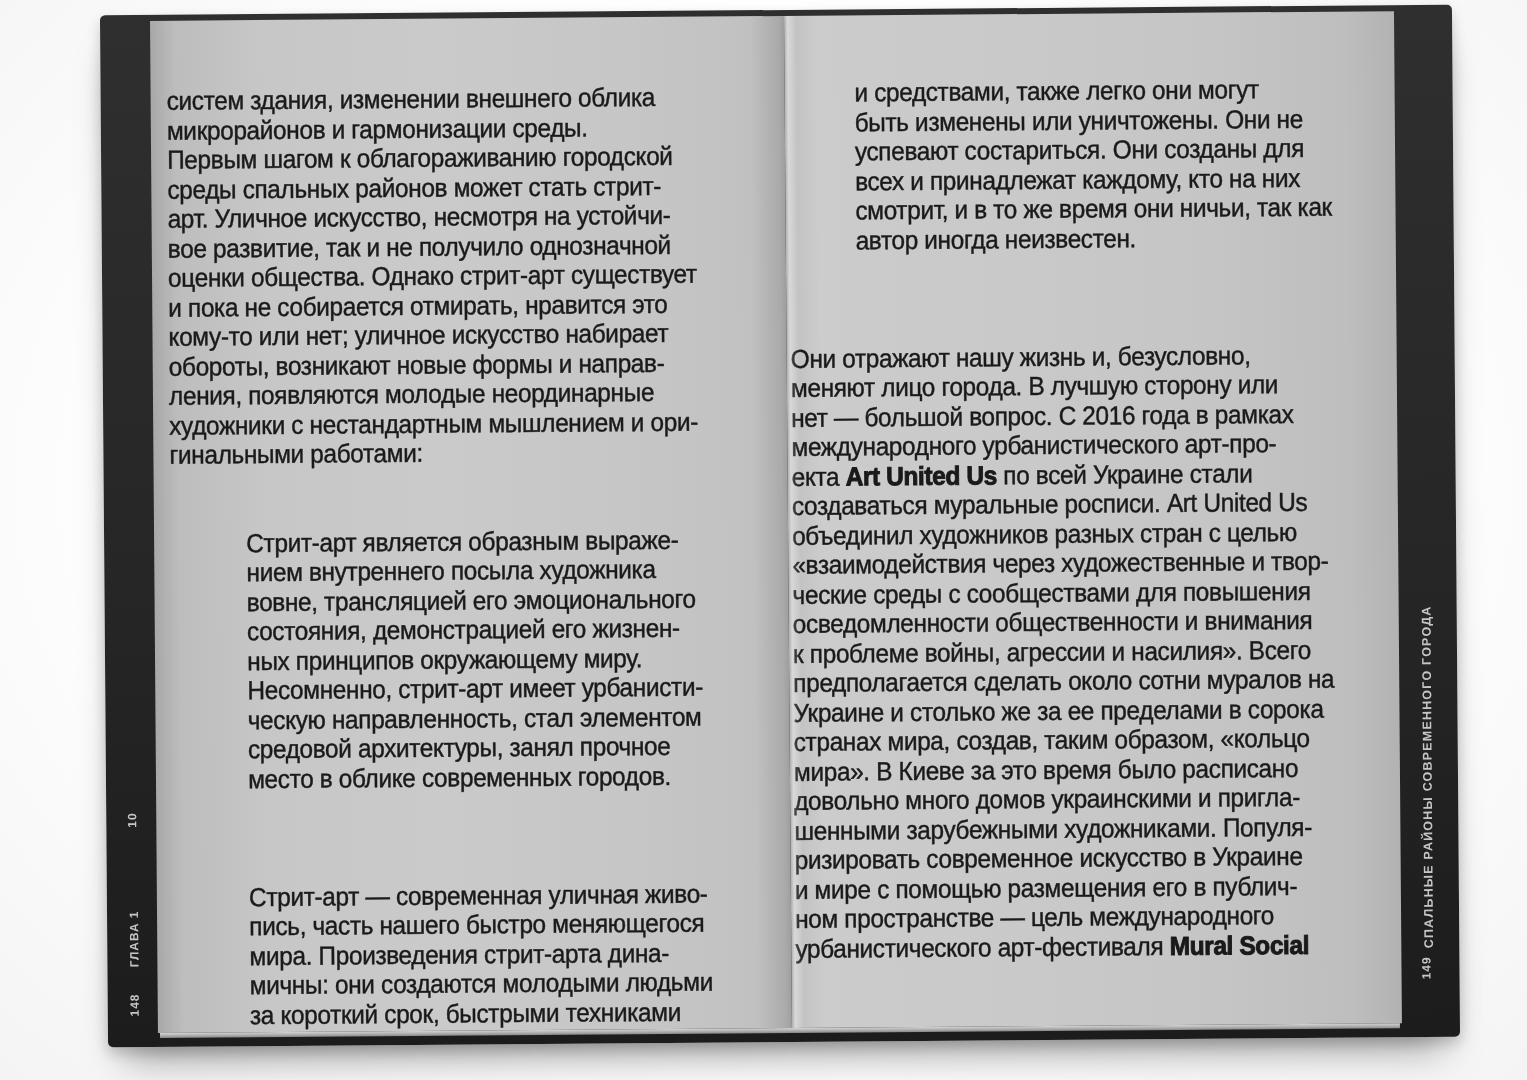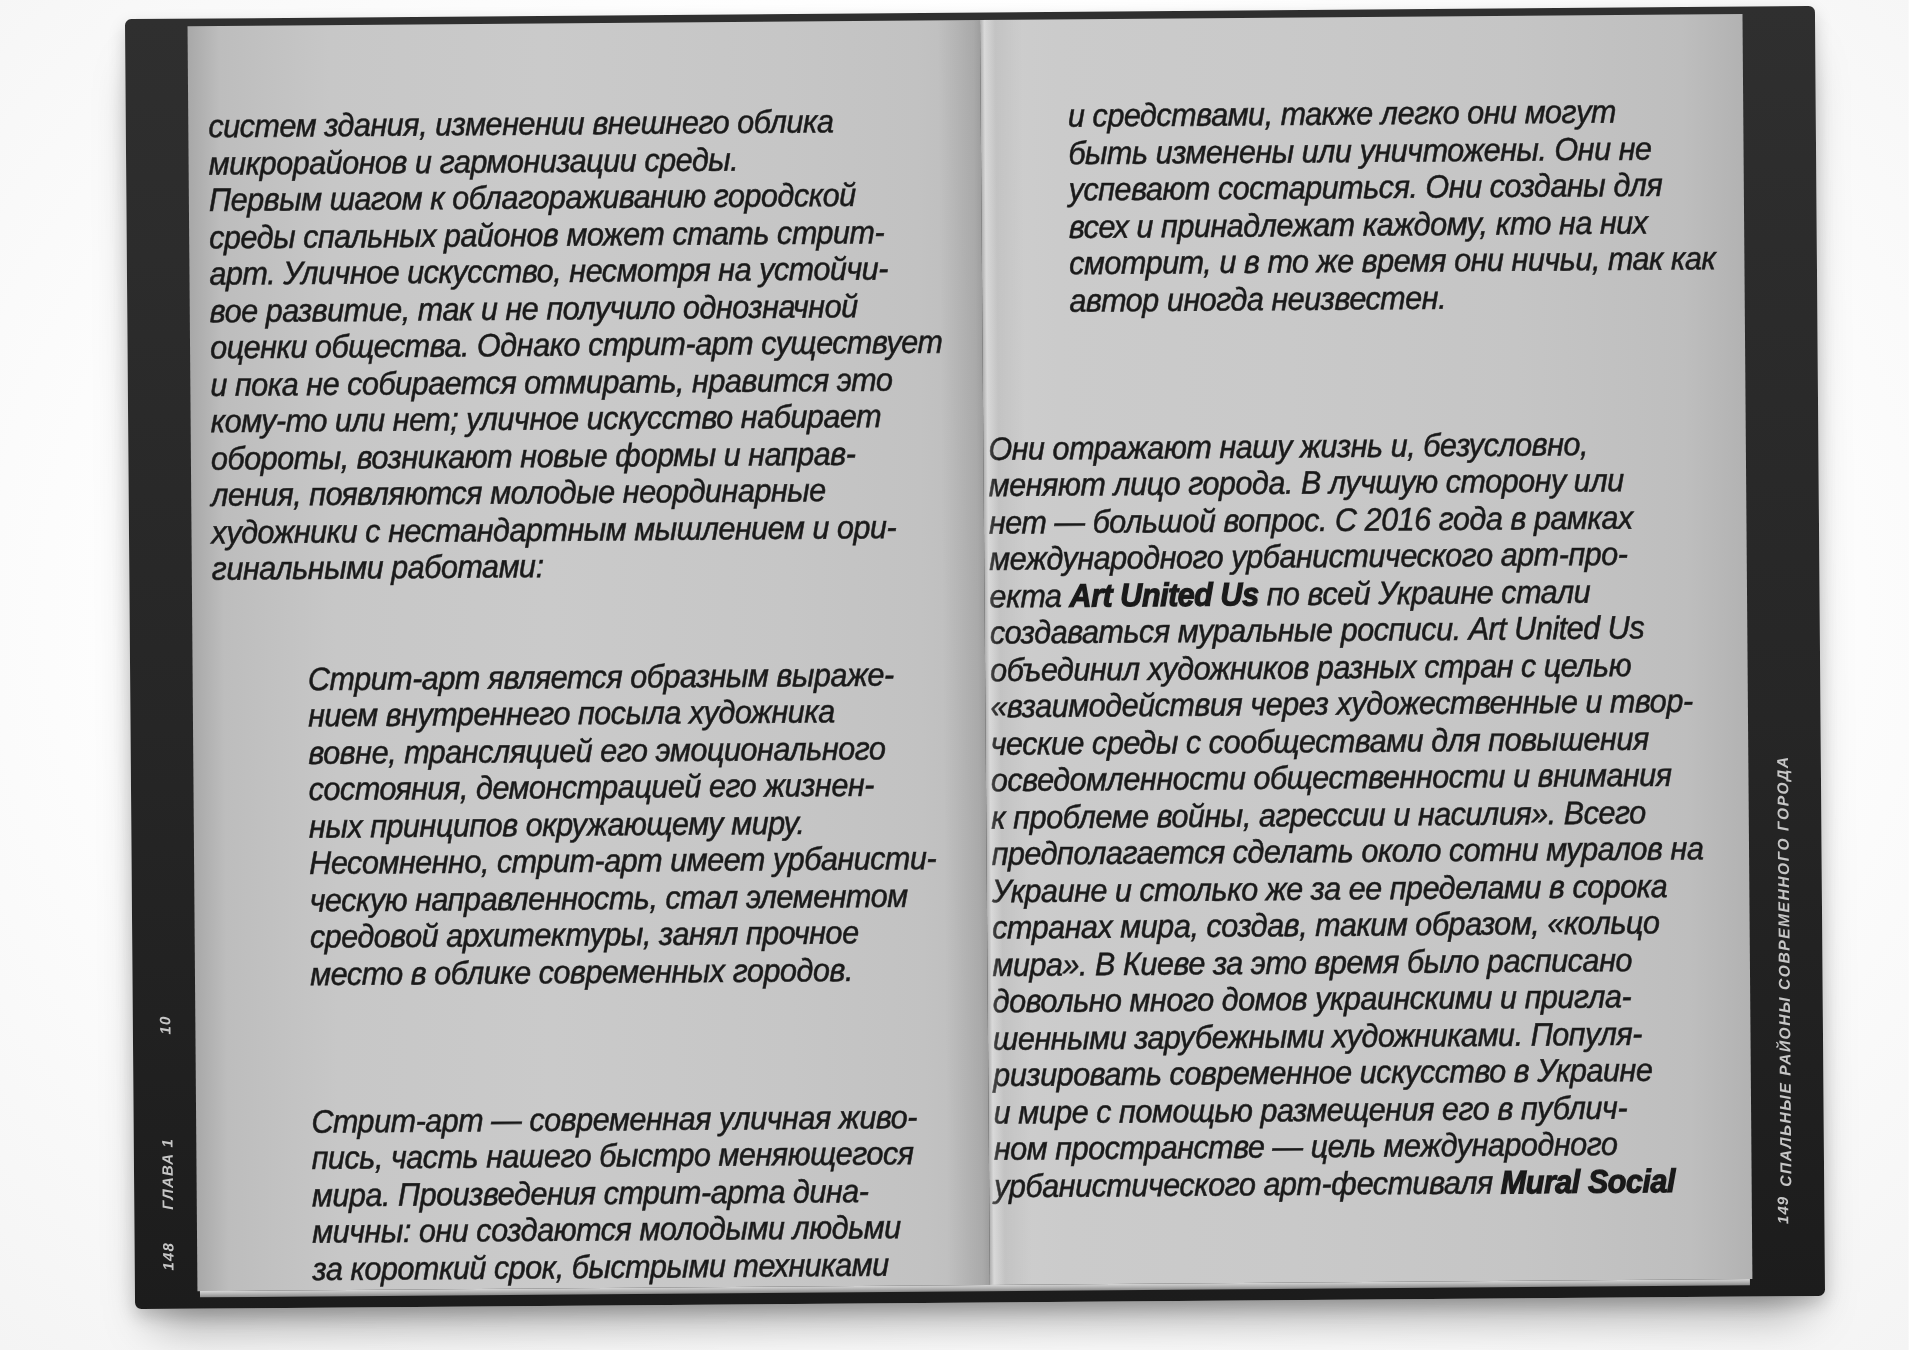--- a/index.html
+++ b/index.html
@@ -6,21 +6,20 @@
     margin: 0; padding: 0;
     width: 1527px; height: 1080px;
     overflow: hidden;
     background: #fcfcfc;
     font-family: "Liberation Sans", sans-serif;
   }
   .scene {
     position: relative;
     width: 1527px; height: 1080px;
     background: radial-gradient(ellipse at 50% 45%, #ffffff 55%, #f4f4f4 100%);
-    font-style: italic;
   }
   .book {
     position: absolute;
     left: 104px; top: 10px;
     width: 1352px; height: 1032px;
     background: linear-gradient(180deg, #2f2f2f 0%, #262626 55%, #1c1c1c 100%);
     border-radius: 5px;
     transform: rotate(-0.45deg);
     box-shadow: 0 26px 40px -16px rgba(0,0,0,0.40), 0 6px 14px rgba(0,0,0,0.18);
   }

